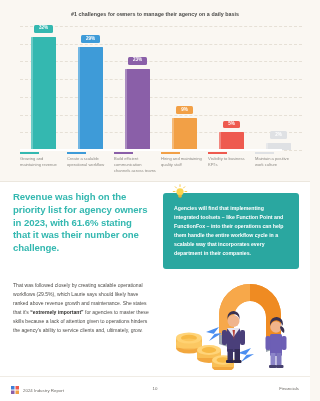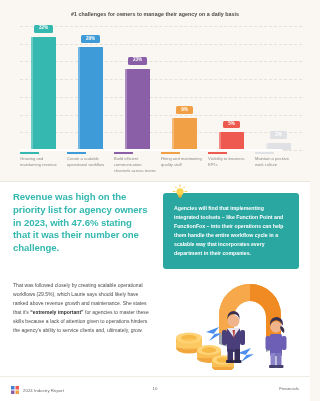--- a/index.html
+++ b/index.html
@@ -325,21 +325,21 @@
           <div class="cat-swatch" style="background: rgb(223, 225, 228);"></div>
           <div class="cat-text">Maintain a positive work culture</div>
         </div>
       </div>
 
     <div class="section-divider"></div>
   </div>
 
   <div class="lower">
 
-    <div class="headline">Revenue was high on the priority list for agency owners in 2023, with 47.6% stating that it was their number one challenge.</div>
+    <div class="headline">Revenue was high on the priority list for agency owners in 2023, with 61.6% stating that it was their number one challenge.</div>
 
     <div class="body-text">
       <span>That was followed closely by creating scalable operational workflows (29.5%), which Laurie says should likely have ranked above revenue growth and maintenance. She states that it’s </span><b>“extremely important”</b><span> for agencies to master these skills because a lack of attention given to operations hinders the agency’s ability to service clients and, ultimately, grow.</span>
     </div>
 
     <div class="callout">
       <svg class="bulb" viewBox="0 0 32 32">
         <g stroke="#f6c33b" stroke-width="1.8" stroke-linecap="round">
           <line x1="16" y1="1.5" x2="16" y2="5"></line>
           <line x1="6.5" y1="5.5" x2="9" y2="8"></line>

